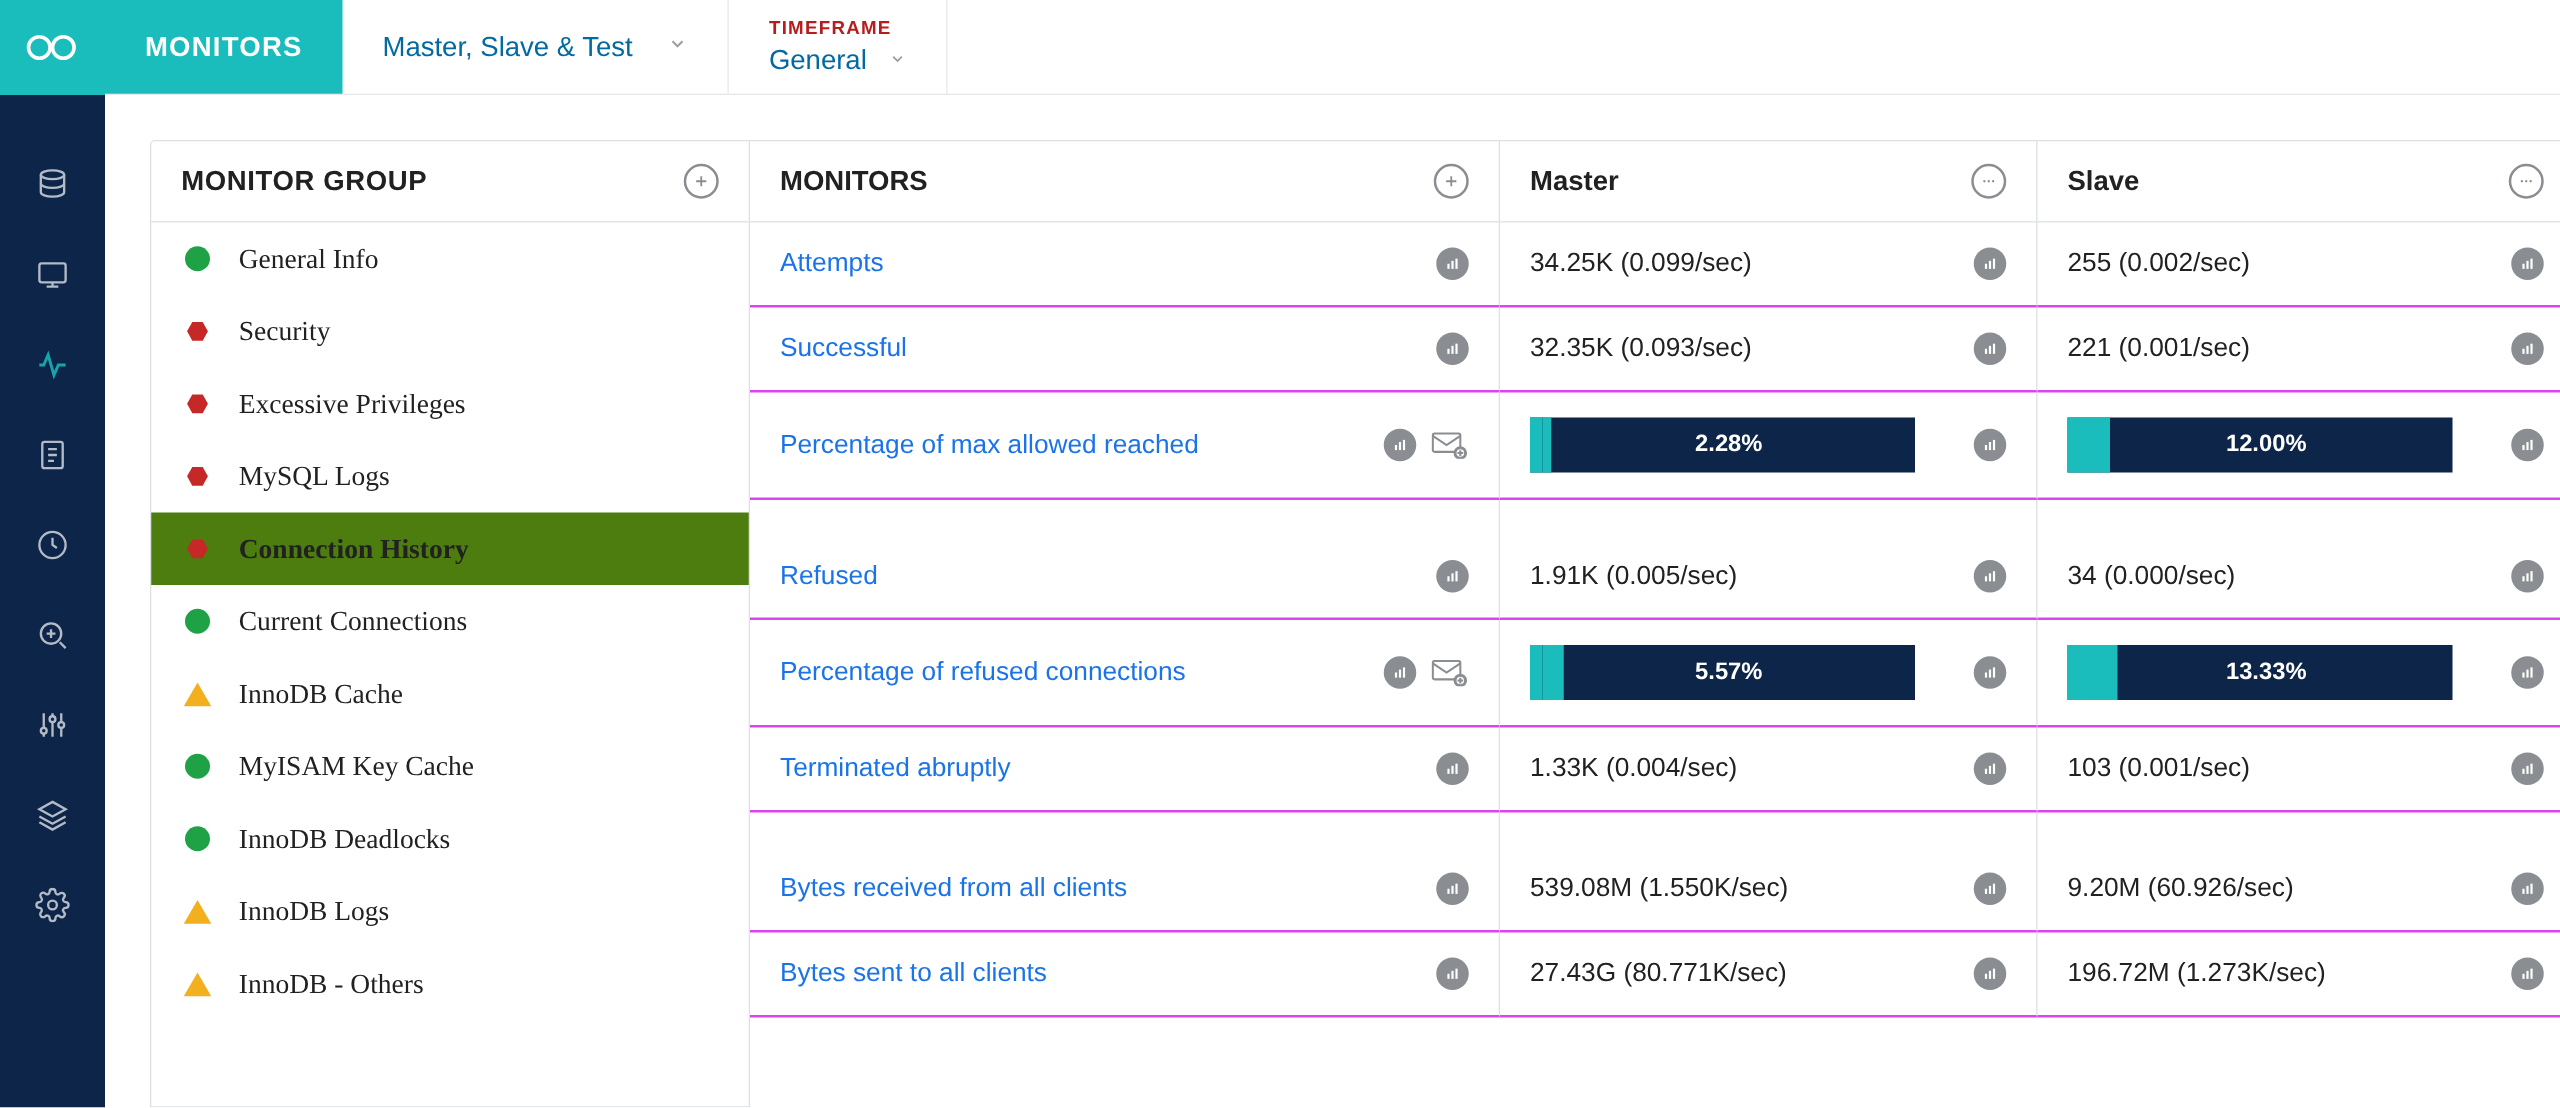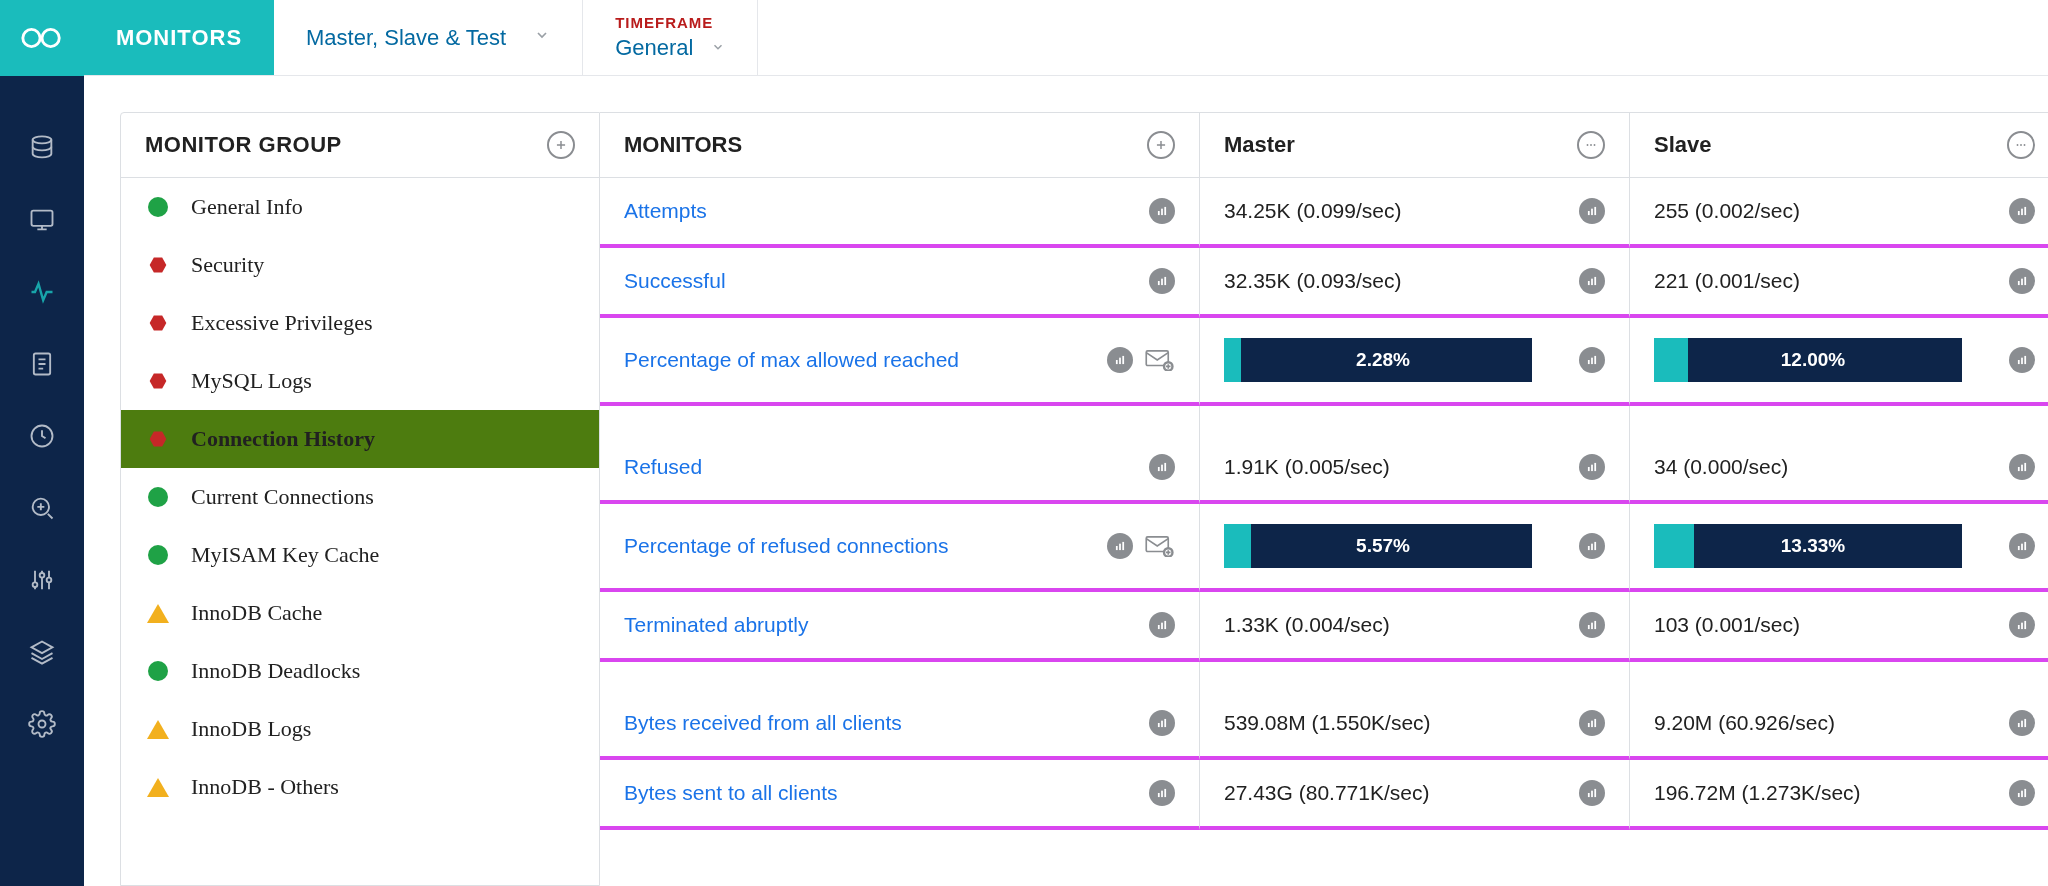--- a/index.html
+++ b/index.html
@@ -29,21 +29,21 @@
     .group-item .g-name { font-size: 22px; font-family: Liberation Serif, serif; }
     .group-item.selected .g-name { font-weight: 700; }
     .shape { width: 22px; height: 22px; display: flex; align-items: center; justify-content: center; }
     .dot-green { width: 20px; height: 20px; border-radius: 50%; background: #1fa246; }
     .hex-red { width: 20px; height: 20px; }
     .tri-yellow { width: 0; height: 0; border-left: 11px solid transparent; border-right: 11px solid transparent; border-bottom: 19px solid #f2b01e; }
     .data { flex: 1; display: flex; flex-direction: column; border-top: 1px solid #dcdfe3; }
     .cols { display: grid; grid-template-columns: 600px 430px 430px; }
     .th { border-bottom: 1px solid #dcdfe3; border-right: 1px solid #dcdfe3; padding: 18px 24px; font-size: 22px; font-weight: 700; display: flex; align-items: center; justify-content: space-between; }
     .th:first-child { border-left: 0; }
-    .row .cell { border-bottom: 4px solid #d946ef; border-right: 1px solid #dcdfe3; padding: 20px 24px; font-size: 21px; display: flex; align-items: center; justify-content: space-between; gap: 16px; }
+    .row .cell { border-bottom: 2px solid #d946ef; border-right: 1px solid #dcdfe3; padding: 20px 24px; font-size: 21px; display: flex; align-items: center; justify-content: space-between; gap: 16px; }
     .row.gap .cell { height: 28px; padding: 0; border-bottom: none; }
     .link { color: #1a73e8; cursor: pointer; }
     .pill { display: inline-flex; align-items: center; justify-content: center; width: 26px; height: 26px; border-radius: 50%; background: #8a8d91; color: #fff; font-size: 14px; cursor: pointer; }
     .pill svg { width: 14px; height: 14px; }
     .circle-btn { display:inline-flex; align-items:center; justify-content:center; width:28px; height:28px; border-radius:50%; border:2px solid #8a8d91; color:#8a8d91; cursor:pointer; }
     .circle-btn svg { width:14px;height:14px; }
     .mail-btn { display:inline-flex; align-items:center; color:#8a8d91; cursor:pointer; }
     .mail-btn svg { width:30px; height:22px; }
     .btn-row { display:flex; gap:12px; align-items:center; }
     .progress { position: relative; height: 44px; width: 308px; background: #0d2549; border-left: 10px solid #1abcbc; display: flex; align-items: center; justify-content: center; color: #fff; font-weight: 700; font-size: 19px; }
@@ -192,29 +192,29 @@
               <span class="g-name">Connection History</span>
             </div>
             <div class="group-item">
               <span class="shape">
                 <span class="dot-green"></span>
               </span>
               <span class="g-name">Current Connections</span>
             </div>
             <div class="group-item">
               <span class="shape">
+                <span class="tri-yellow"></span>
+              </span>
+              <span class="g-name">InnoDB Cache</span>
+            </div>
+            <div class="group-item">
+              <span class="shape">
                 <span class="dot-green"></span>
               </span>
               <span class="g-name">MyISAM Key Cache</span>
-            </div>
-            <div class="group-item">
-              <span class="shape">
-                <span class="tri-yellow"></span>
-              </span>
-              <span class="g-name">InnoDB Cache</span>
             </div>
             <div class="group-item">
               <span class="shape">
                 <span class="dot-green"></span>
               </span>
               <span class="g-name">InnoDB Deadlocks</span>
             </div>
             <div class="group-item">
               <span class="shape">
                 <span class="tri-yellow"></span>

